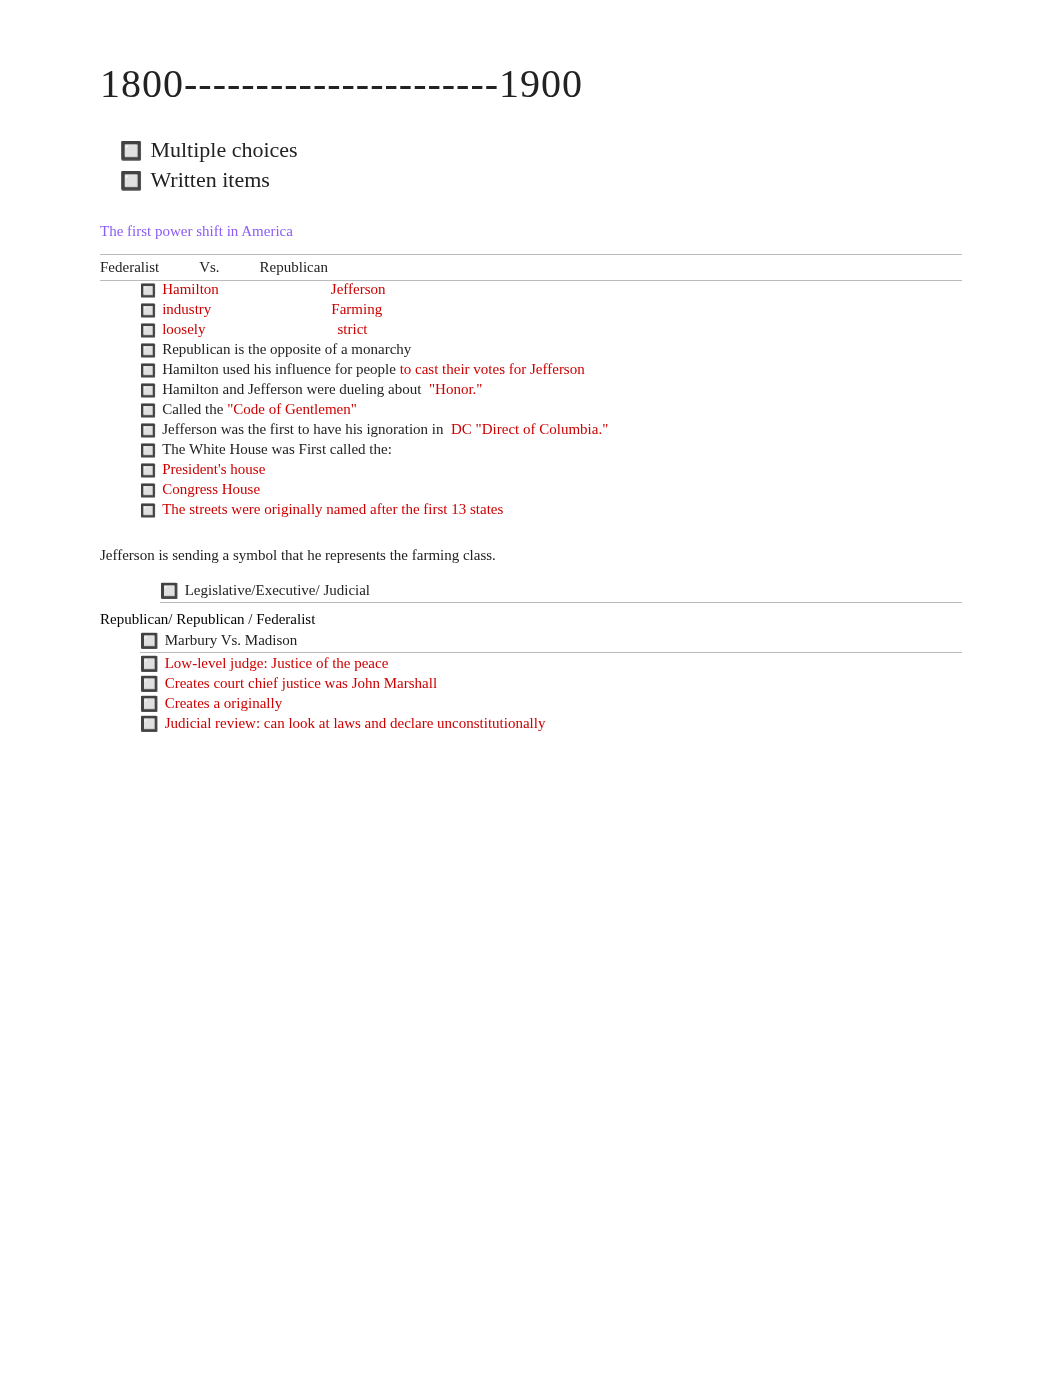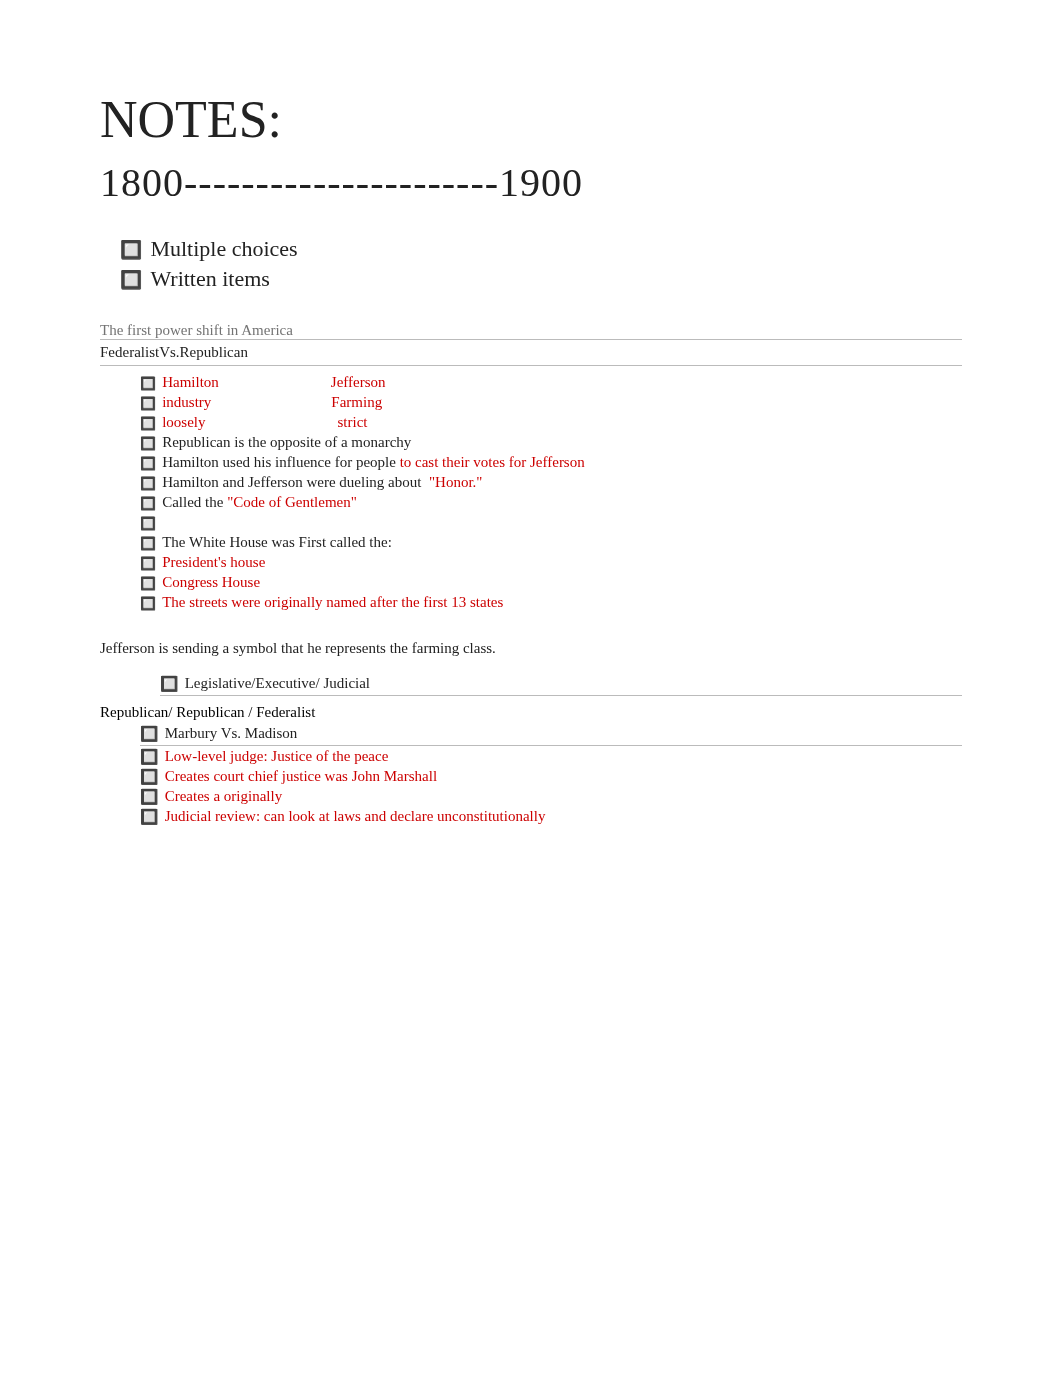--- a/index.html
+++ b/index.html
@@ -42,32 +42,33 @@
     .bullet-list li .bullet-icon {
       font-size: 18px;
       margin-top: 3px;
       flex-shrink: 0;
     }
     .section-large {
       margin-bottom: 30px;
     }
     .intro-text {
       font-size: 15px;
-      color: #737373;
+      color: #8b5cf6;
       margin-top: 30px;
-      margin-bottom: 0;
+      margin-bottom: 14px;
     }
     .federalist-bar {
       display: flex;
       align-items: center;
+      gap: 40px;
       font-size: 15px;
       border-bottom: 1px solid #bbb;
       border-top: 1px solid #bbb;
       padding: 4px 0;
-      margin-bottom: 8px;
+      margin-bottom: 0;
     }
     .sub-list {
       list-style: none;
       margin-left: 40px;
       margin-bottom: 4px;
     }
     .sub-list li {
       font-size: 15px;
       margin-bottom: 2px;
       display: flex;
@@ -117,21 +118,20 @@
     }
     .marbury-list li.has-divider {
       border-bottom: 1px solid #bbb;
       padding-bottom: 2px;
     }
   </style>
 </head>
 <body>
 
 <div class="section-large">
-  <div class="title-notes">NOTES:</div>
   <div class="title-years">1800----------------------1900</div>
 
   <ul class="bullet-list">
     <li>
       <span class="bullet-icon">🔲</span>
       <span>Multiple choices</span>
     </li>
     <li>
       <span class="bullet-icon">🔲</span>
       <span>Written items</span>
@@ -177,20 +177,21 @@
   <li>
     <span class="bullet-icon">🔲</span>
     <span>Hamilton and Jefferson were dueling about &nbsp;<span class="red">"Honor."</span></span>
   </li>
   <li>
     <span class="bullet-icon">🔲</span>
     <span>Called the <span class="red">"Code of Gentlemen"</span></span>
   </li>
   <li>
     <span class="bullet-icon">🔲</span>
+    <span>Jefferson was the first to have his ignoration in &nbsp;<span class="red">DC "Direct of Columbia."</span></span>
   </li>
   <li>
     <span class="bullet-icon">🔲</span>
     <span>The White House was First called the:</span>
   </li>
   <li>
     <span class="bullet-icon">🔲</span>
     <span class="red">President's house</span>
   </li>
   <li>

